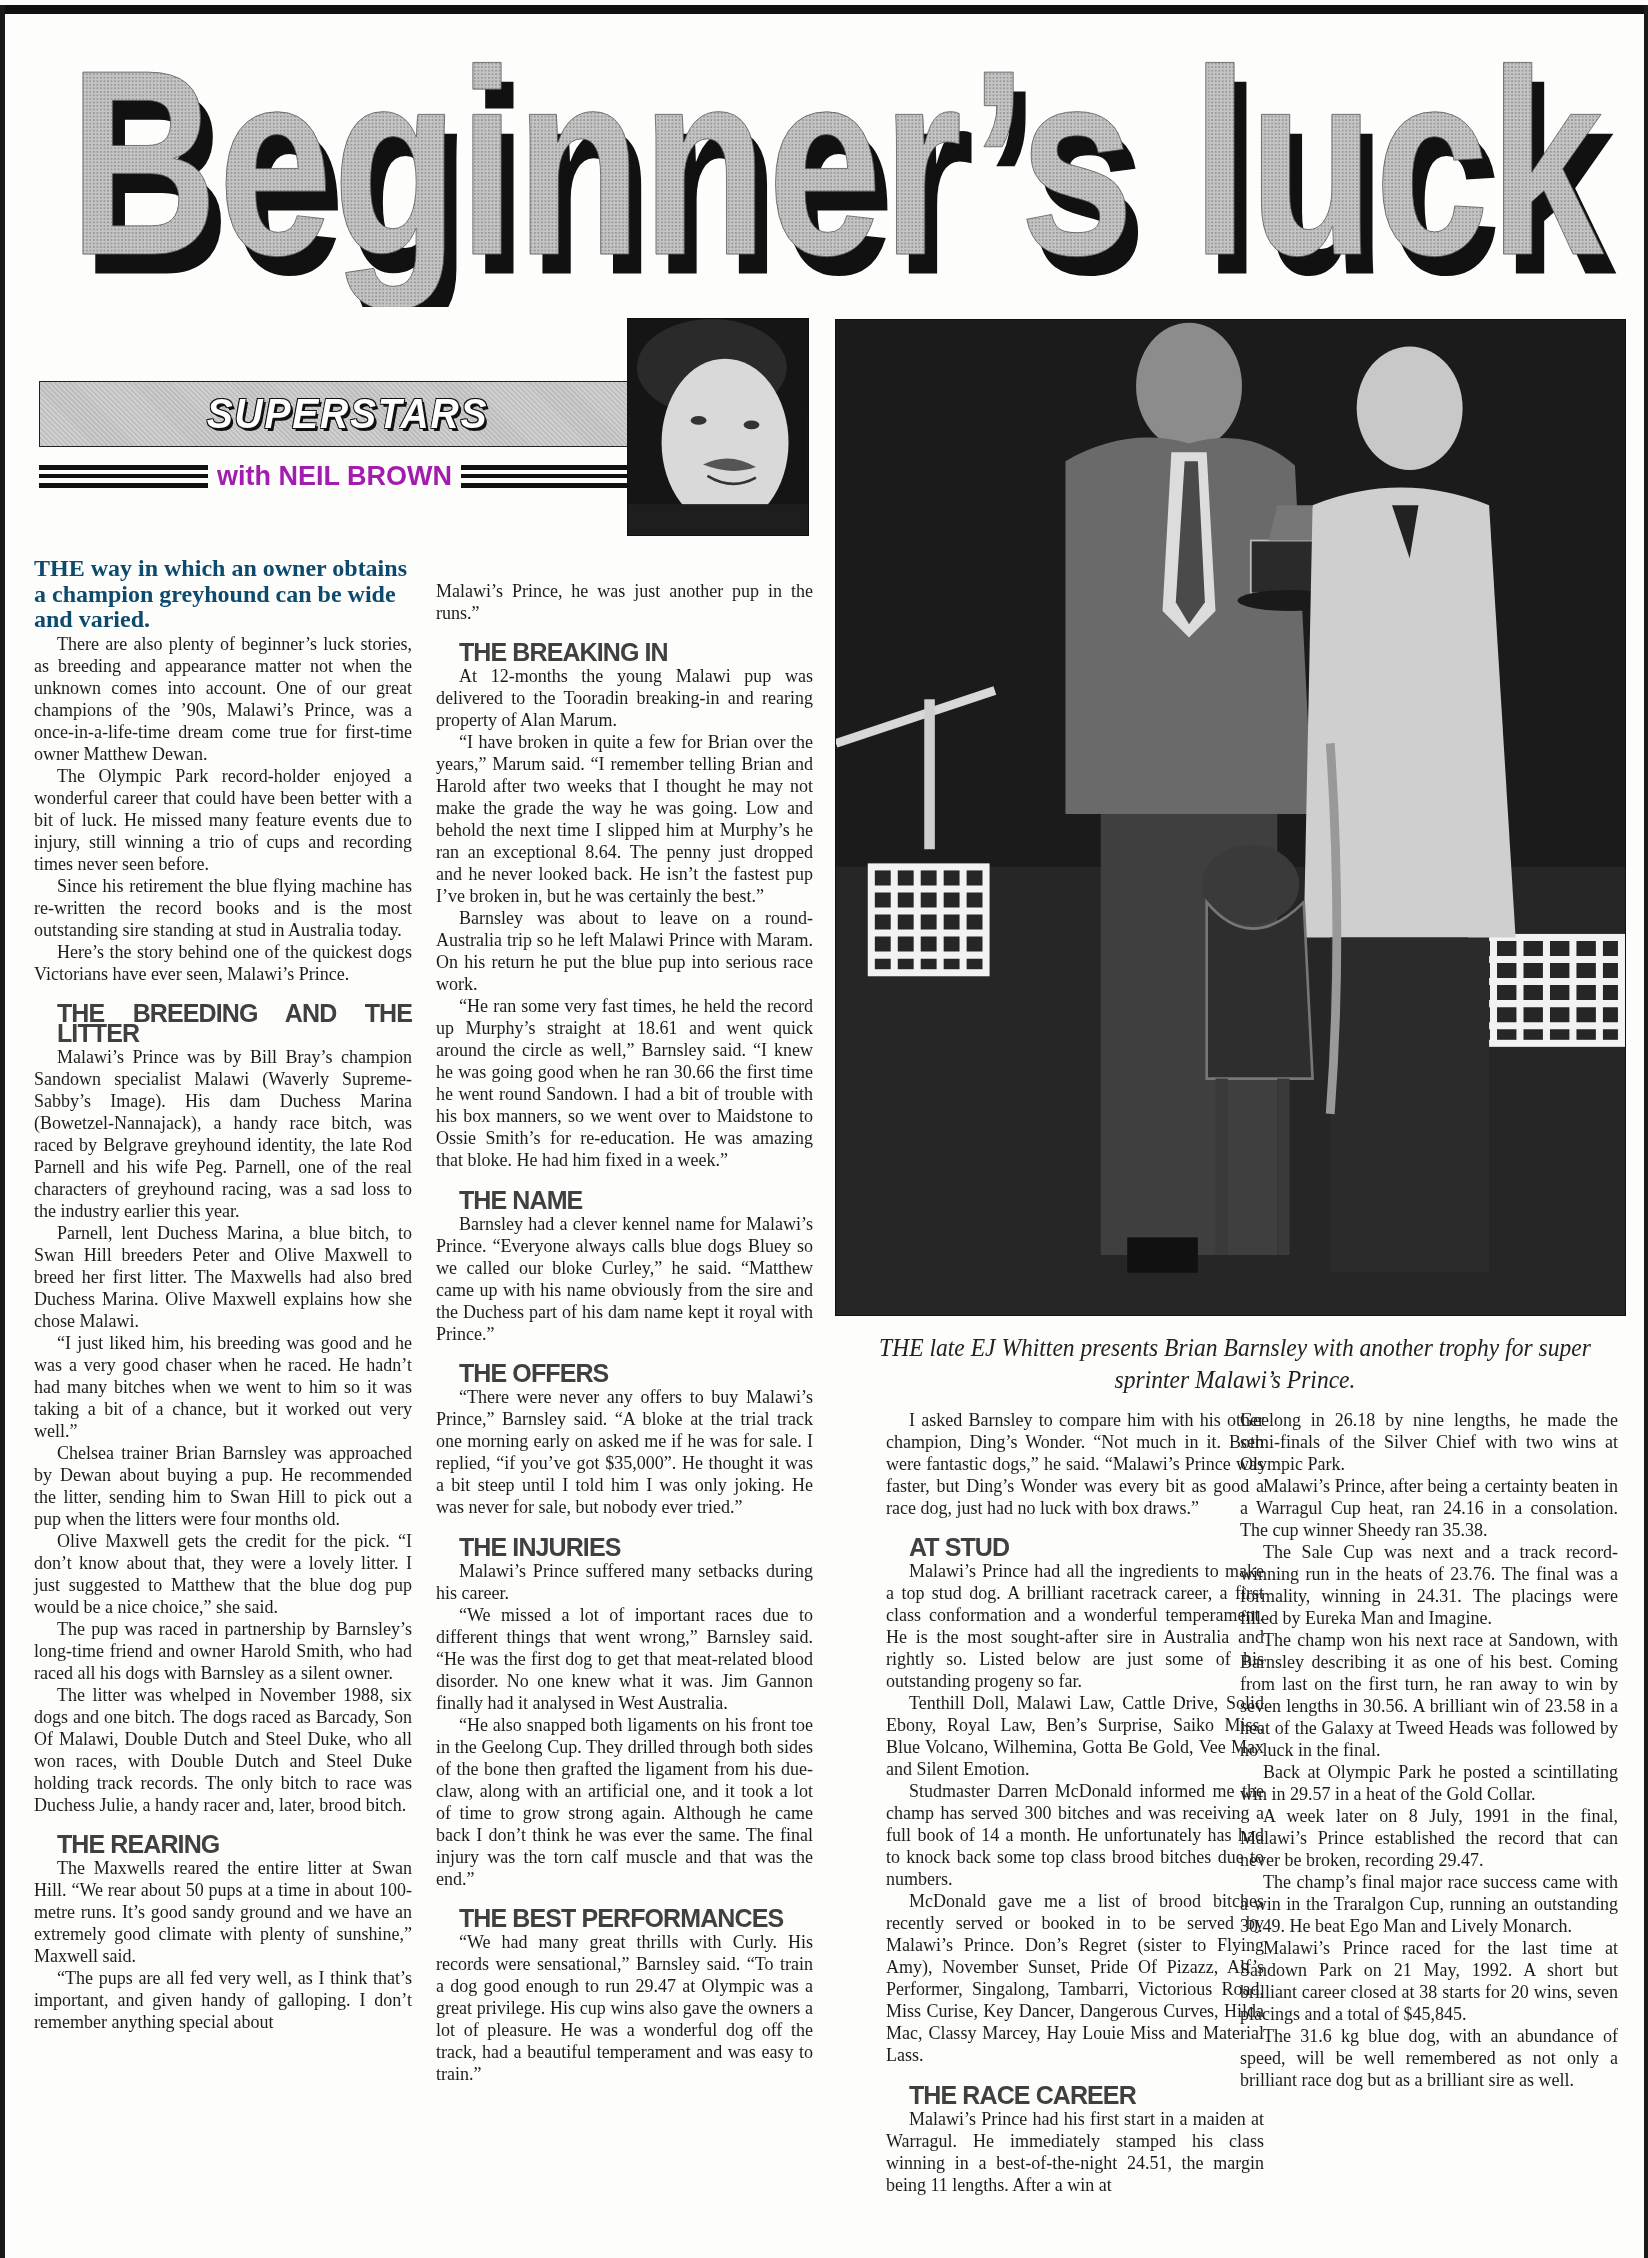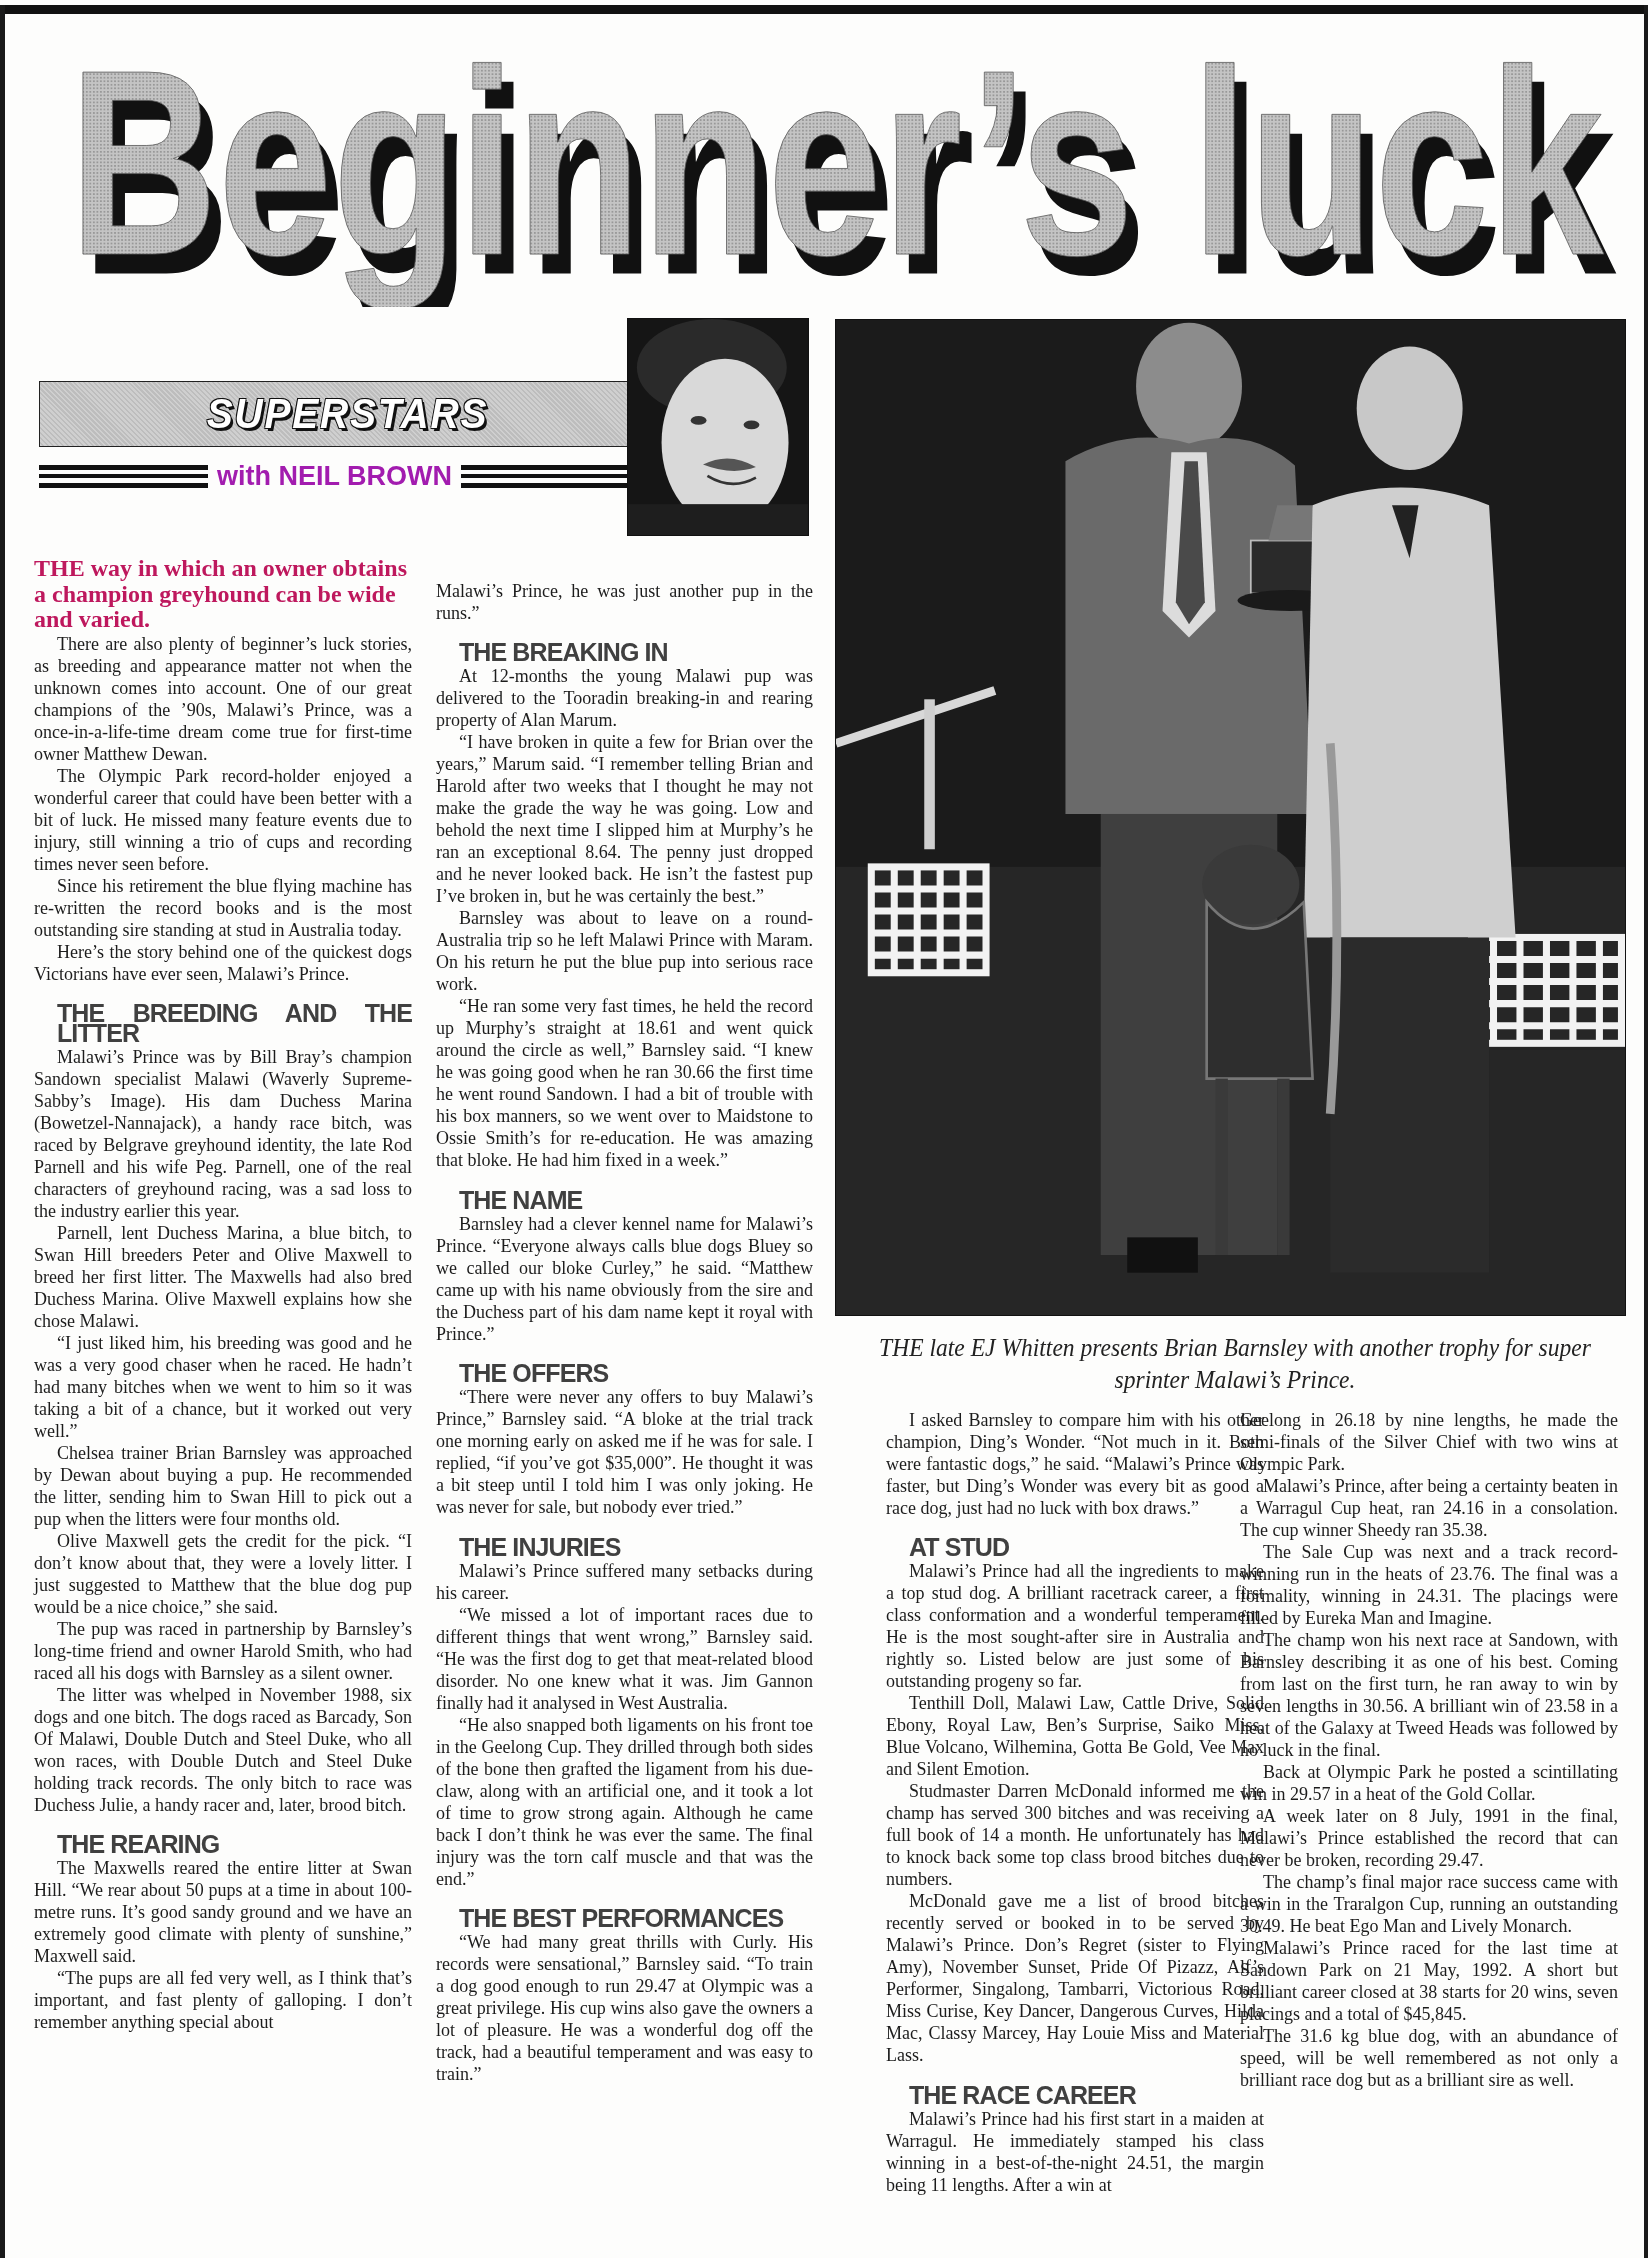--- a/index.html
+++ b/index.html
@@ -25,21 +25,21 @@
   
   .main-photo { position: absolute; left: 835px; top: 319px; width: 789px; height: 995px; border: 1.8px solid #111; background: #181818; overflow: hidden; }
   .main-photo svg { width: 100%; height: 100%; display: block; }
   .caption { position: absolute; left: 847px; top: 1332px; width: 776px; text-align: center; font-family: "Liberation Serif", "DejaVu Serif", serif; font-style: italic; font-size: 25.6px; line-height: 32px; color: #222; transform: scaleX(0.92); transform-origin: center; }
 
   
   .col { position: absolute; font-size: 18px; line-height: 22px; text-align: justify; color: #1c1c1c; }
   .col p { margin: 0; text-indent: 23px; }
   .col p.noindent { text-indent: 0; }
   .col h3 { font-family: "Liberation Sans", "DejaVu Sans", sans-serif; font-weight: 900; font-size: 25px; line-height: 19.4px; letter-spacing: -0.9px; margin: 19.4px 0 2.6px 23px; color: #404040; text-transform: uppercase; }
-  .lede { font-family: "Liberation Serif", "DejaVu Serif", serif; font-weight: bold; font-size: 24px; line-height: 25.6px; text-align: left; margin: 0 0 14px 0; color: #be185d; }
+  .lede { font-family: "Liberation Serif", "DejaVu Serif", serif; font-weight: bold; font-size: 24px; line-height: 25.6px; text-align: left; margin: 0 0 14px 0; color: #0c4a6e; }
 
   .col1 { left: 34px; top: 556px; width: 378px; }
   .col2 { left: 436px; top: 556px; width: 377px; margin-top: 24px; }
   .col3 { left: 872px; top: 1409px; width: 378px; margin-left: 14px; }
   .col4 { left: 1240px; top: 1409px; width: 378px; }
 </style>
 </head>
 <body>
 
 <div class="page">
@@ -144,21 +144,21 @@
     <h3>THE BREEDING AND THE LITTER</h3>
     <p>Malawi’s Prince was by Bill Bray’s champion Sandown specialist Malawi (Waverly Supreme-Sabby’s Image). His dam Duchess Marina (Bowetzel-Nannajack), a handy race bitch, was raced by Belgrave greyhound identity, the late Rod Parnell and his wife Peg. Parnell, one of the real characters of greyhound racing, was a sad loss to the industry earlier this year.</p>
     <p>Parnell, lent Duchess Marina, a blue bitch, to Swan Hill breeders Peter and Olive Maxwell to breed her first litter. The Maxwells had also bred Duchess Marina. Olive Maxwell explains how she chose Malawi.</p>
     <p>“I just liked him, his breeding was good and he was a very good chaser when he raced. He hadn’t had many bitches when we went to him so it was taking a bit of a chance, but it worked out very well.”</p>
     <p>Chelsea trainer Brian Barnsley was approached by Dewan about buying a pup. He recommended the litter, sending him to Swan Hill to pick out a pup when the litters were four months old.</p>
     <p>Olive Maxwell gets the credit for the pick. “I don’t know about that, they were a lovely litter. I just suggested to Matthew that the blue dog pup would be a nice choice,” she said.</p>
     <p>The pup was raced in partnership by Barnsley’s long-time friend and owner Harold Smith, who had raced all his dogs with Barnsley as a silent owner.</p>
     <p>The litter was whelped in November 1988, six dogs and one bitch. The dogs raced as Barcady, Son Of Malawi, Double Dutch and Steel Duke, who all won races, with Double Dutch and Steel Duke holding track records. The only bitch to race was Duchess Julie, a handy racer and, later, brood bitch.</p>
     <h3>THE REARING</h3>
     <p>The Maxwells reared the entire litter at Swan Hill. “We rear about 50 pups at a time in about 100-metre runs. It’s good sandy ground and we have an extremely good climate with plenty of sunshine,” Maxwell said.</p>
-    <p>“The pups are all fed very well, as I think that’s important, and fast plenty of galloping. I don’t remember anything special about</p>
+    <p>“The pups are all fed very well, as I think that’s important, and given handy of galloping. I don’t remember anything special about</p>
   </div>
 
   <div class="col col2">
     <p class="noindent">Malawi’s Prince, he was just another pup in the runs.”</p>
     <h3>THE BREAKING IN</h3>
     <p>At 12-months the young Malawi pup was delivered to the Tooradin breaking-in and rearing property of Alan Marum.</p>
     <p>“I have broken in quite a few for Brian over the years,” Marum said. “I remember telling Brian and Harold after two weeks that I thought he may not make the grade the way he was going. Low and behold the next time I slipped him at Murphy’s he ran an exceptional 8.64. The penny just dropped and he never looked back. He isn’t the fastest pup I’ve broken in, but he was certainly the best.”</p>
     <p>Barnsley was about to leave on a round-Australia trip so he left Malawi Prince with Maram. On his return he put the blue pup into serious race work.</p>
     <p>“He ran some very fast times, he held the record up Murphy’s straight at 18.61 and went quick around the circle as well,” Barnsley said. “I knew he was going good when he ran 30.66 the first time he went round Sandown. I had a bit of trouble with his box manners, so we went over to Maidstone to Ossie Smith’s for re-education. He was amazing that bloke. He had him fixed in a week.”</p>
     <h3>THE NAME</h3>

